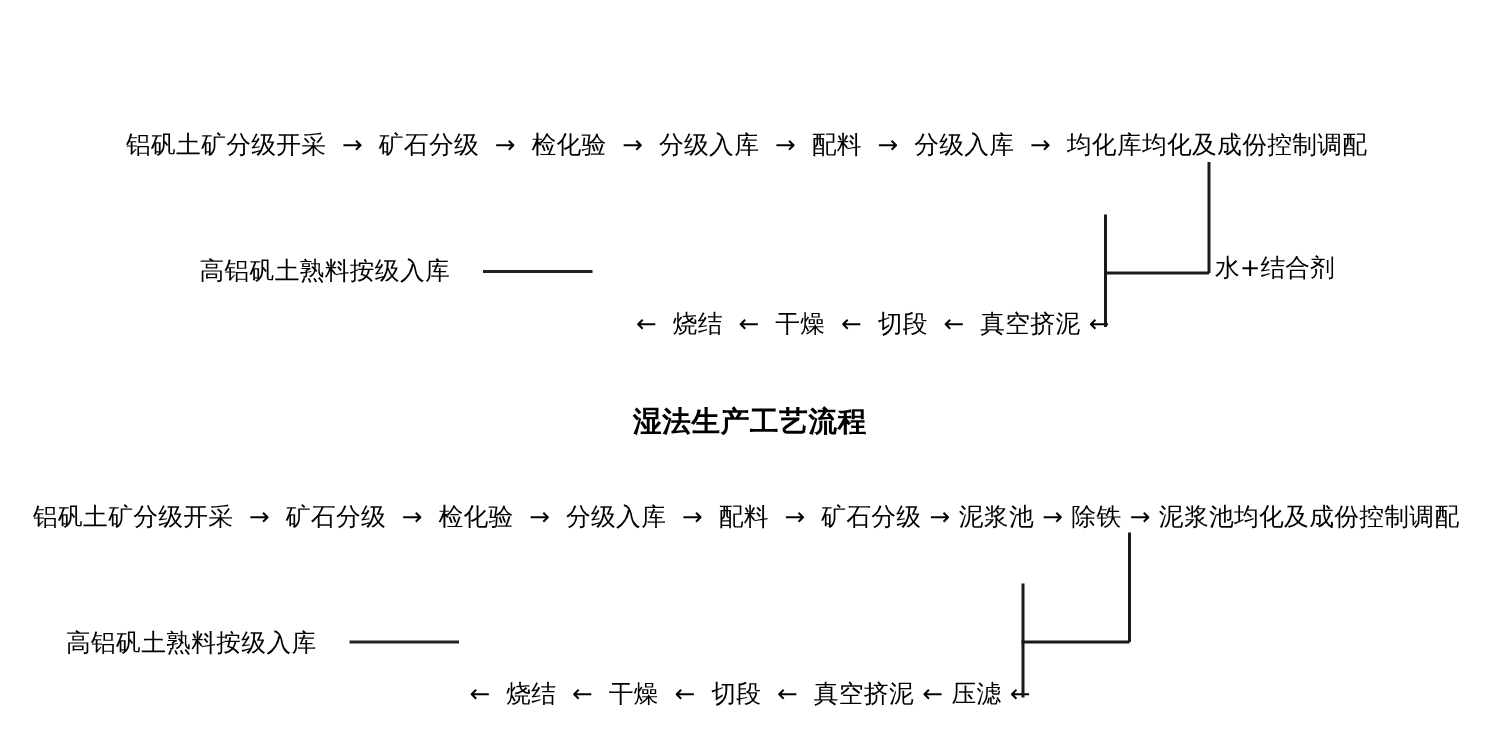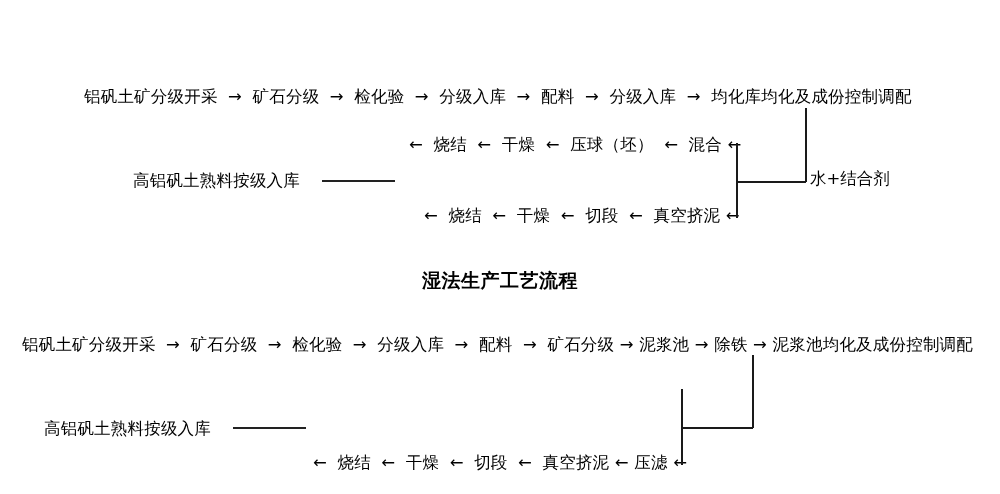--- a/index.html
+++ b/index.html
@@ -109,31 +109,20 @@
     <span class="arrow wide">→</span>
     <span class="node">分级入库</span>
     <span class="arrow wide">→</span>
     <span class="node">配料</span>
     <span class="arrow wide">→</span>
     <span class="node">分级入库</span>
     <span class="arrow wide">→</span>
     <span class="node">均化库均化及成份控制调配</span>
   </div>
 
-  <div class="flow-row" id="dry-row-2">
-    <span class="arrow wide">←</span>
-    <span class="node">烧结</span>
-    <span class="arrow wide">←</span>
-    <span class="node">干燥</span>
-    <span class="arrow wide">←</span>
-    <span class="node">压球（坯）</span>
-    <span class="arrow wide">←</span>
-    <span class="node">混合</span>
-    <span class="arrow tight">←</span>
-  </div>
 
   <div class="flow-row" id="dry-row-3">
     <span class="node">高铝矾土熟料按级入库</span>
   </div>
   <div class="tail-line" id="dry-tail"></div>
 
   <div class="flow-row" id="dry-row-4">
     <span class="arrow wide">←</span>
     <span class="node">烧结</span>
     <span class="arrow wide">←</span>

